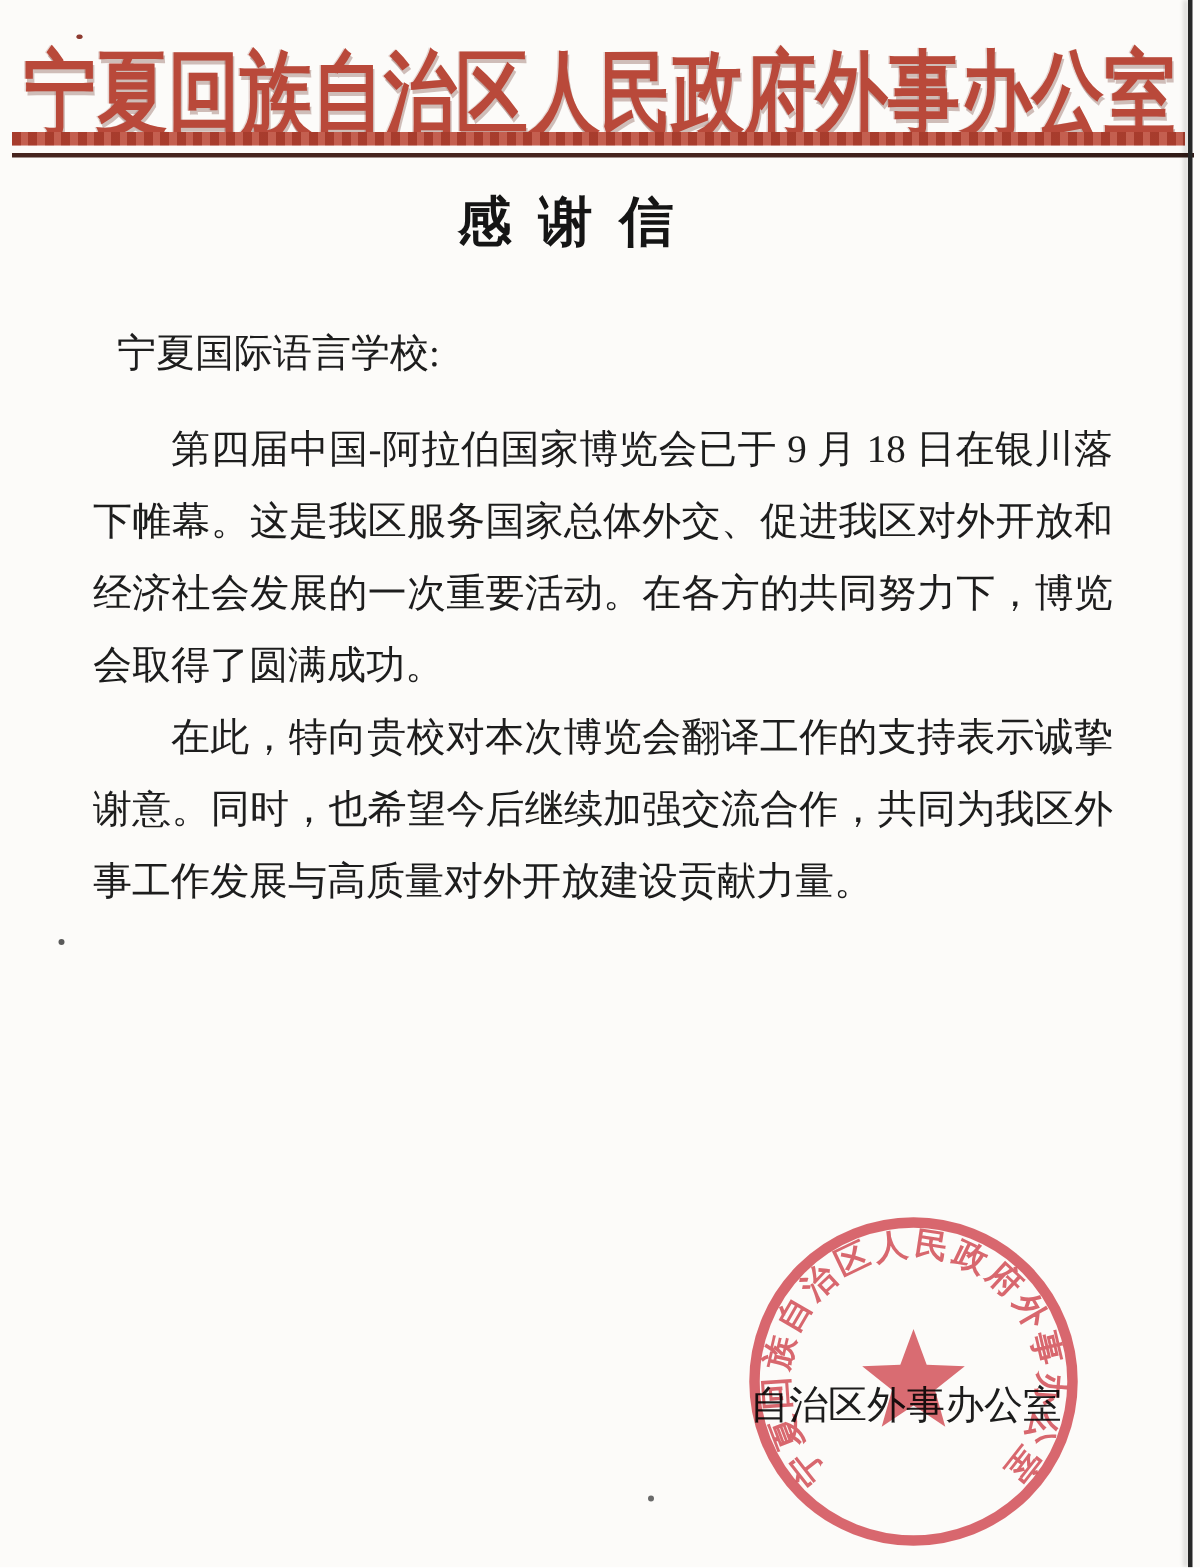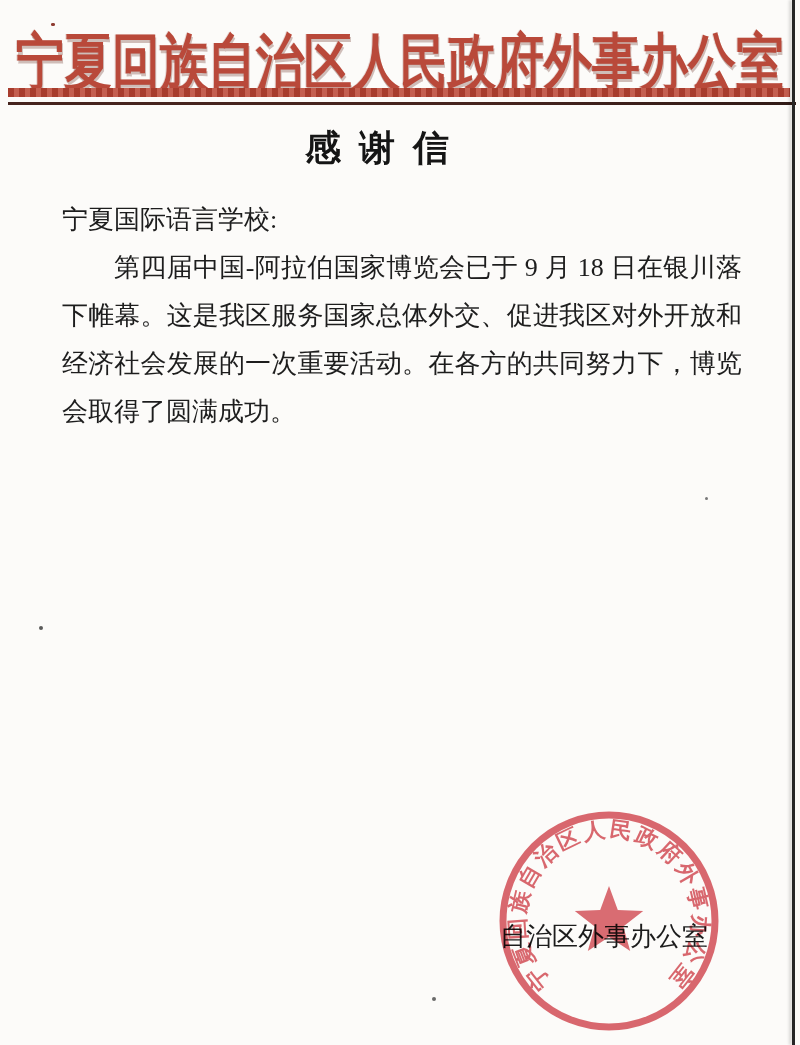--- a/index.html
+++ b/index.html
@@ -67,21 +67,21 @@
   .body-text {
     position: absolute;
     left: 62px;
     top: 196px;
     width: 680px;
     font-size: 26px;
     line-height: 48px;
     color: #1d1d1d;
     text-align: justify;
   }
-  .salutation { margin: 0; }
+  .salutation { margin: 16px; }
   .para { margin: 0; text-indent: 2em; }
 
   
   .signature {
     position: absolute;
     left: 500px;
     top: 919px;
     font-size: 26px;
     color: #1c1c1c;
     white-space: nowrap;
@@ -130,20 +130,21 @@
   <div class="letterhead">宁夏回族自治区人民政府外事办公室</div>
 
   <div class="rule-red"></div>
   <div class="rule-dark"></div>
 
   <div class="doc-title">感谢信</div>
 
   <div class="body-text">
     <p class="salutation">宁夏国际语言学校:</p>
     <p class="para">第四届中国-阿拉伯国家博览会已于 9 月 18 日在银川落下帷幕。这是我区服务国家总体外交、促进我区对外开放和经济社会发展的一次重要活动。在各方的共同努力下，博览会取得了圆满成功。</p>
+    <p class="para">在此，特向贵校对本次博览会翻译工作的支持表示诚挚谢意。同时，也希望今后继续加强交流合作，共同为我区外事工作发展与高质量对外开放建设贡献力量。</p>
   </div>
 
   <div class="signature">自治区外事办公室</div>
 
   <svg class="seal" viewBox="0 0 230 230" xmlns="http://www.w3.org/2000/svg">
     <circle cx="115" cy="115" r="106" fill="none" stroke="#d44b54" stroke-width="7" stroke-opacity="0.92"></circle>
     <path id="sealArc" d="M 55.6 174.4 A 84 84 0 1 1 174.4 174.4" fill="none"></path>
     <text font-size="22" font-weight="bold" fill="#d44b54" fill-opacity="0.92" letter-spacing="3" font-family="Liberation Serif, DejaVu Serif, serif">
       <textPath href="#sealArc" startOffset="50%" text-anchor="middle">宁夏回族自治区人民政府外事办公室</textPath>
     </text>

